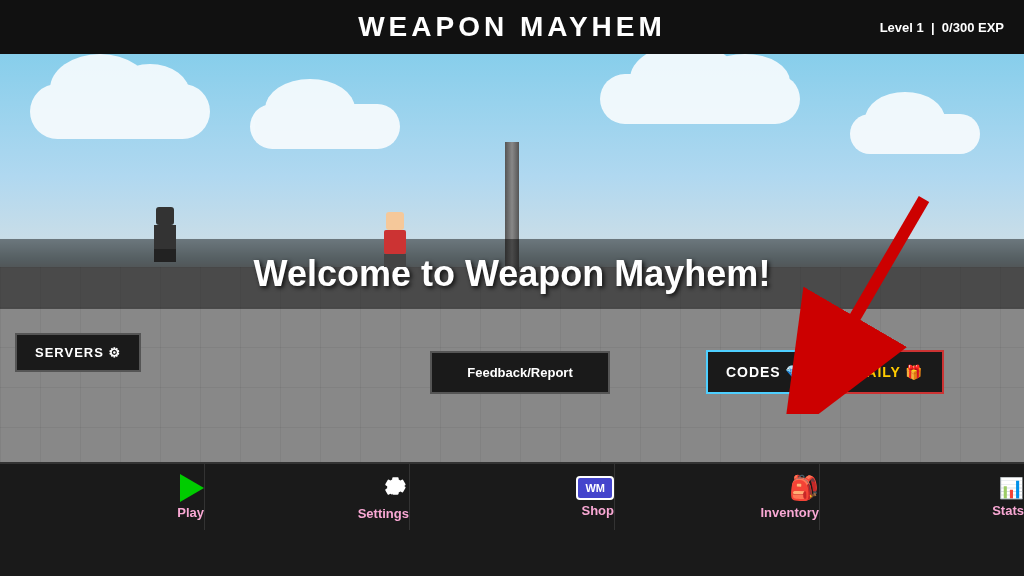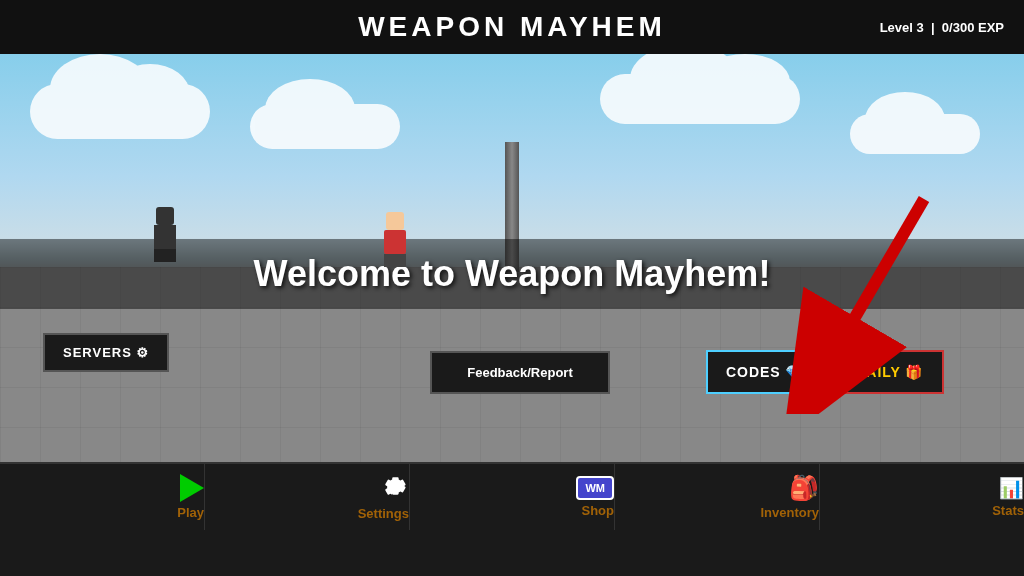--- a/index.html
+++ b/index.html
@@ -161,21 +161,20 @@
       background: #1a1a1a;
       border: 2px solid #555;
       color: white;
       font-size: 13px;
       font-weight: 900;
       padding: 10px 18px;
       cursor: pointer;
       text-transform: uppercase;
       letter-spacing: 1px;
       min-width: 120px;
-      margin-left: 28px;
     }
 
     
     #feedback-btn {
       position: absolute;
       bottom: 68px;
       left: 50%;
       transform: translateX(-50%);
       background: #1a1a1a;
       border: 2px solid #555;
@@ -254,21 +253,21 @@
       cursor: pointer;
       height: 100%;
       gap: 3px;
       border-right: 1px solid #333;
     }
     .nav-item:last-child { border-right: none; }
 
     .nav-label {
       font-size: 13px;
       font-weight: bold;
-      color: #a16207;
+      color: #f9a8d4;
       text-transform: capitalize;
     }
 
     
     .play-icon {
       width: 0;
       height: 0;
       border-top: 14px solid transparent;
       border-bottom: 14px solid transparent;
       border-left: 24px solid #00cc00;
@@ -310,21 +309,21 @@
     .diamond-icon { color: #4ecfff; font-size: 14px; }
     .gift-icon { color: #ffcc00; font-size: 14px; }
 
   </style>
 </head>
 <body>
 
 <div id="top-bar">
   <span class="title">WEAPON MAYHEM</span>
   <span class="level-info">
-    <span>Level 3</span>
+    <span>Level 1</span>
     &nbsp;|&nbsp;
     <span>0/300 EXP</span>
   </span>
 </div>
 
 <div id="game-viewport">
 
   <div class="cloud cloud1"></div>
   <div class="cloud cloud2"></div>
   <div class="cloud cloud3"></div>

